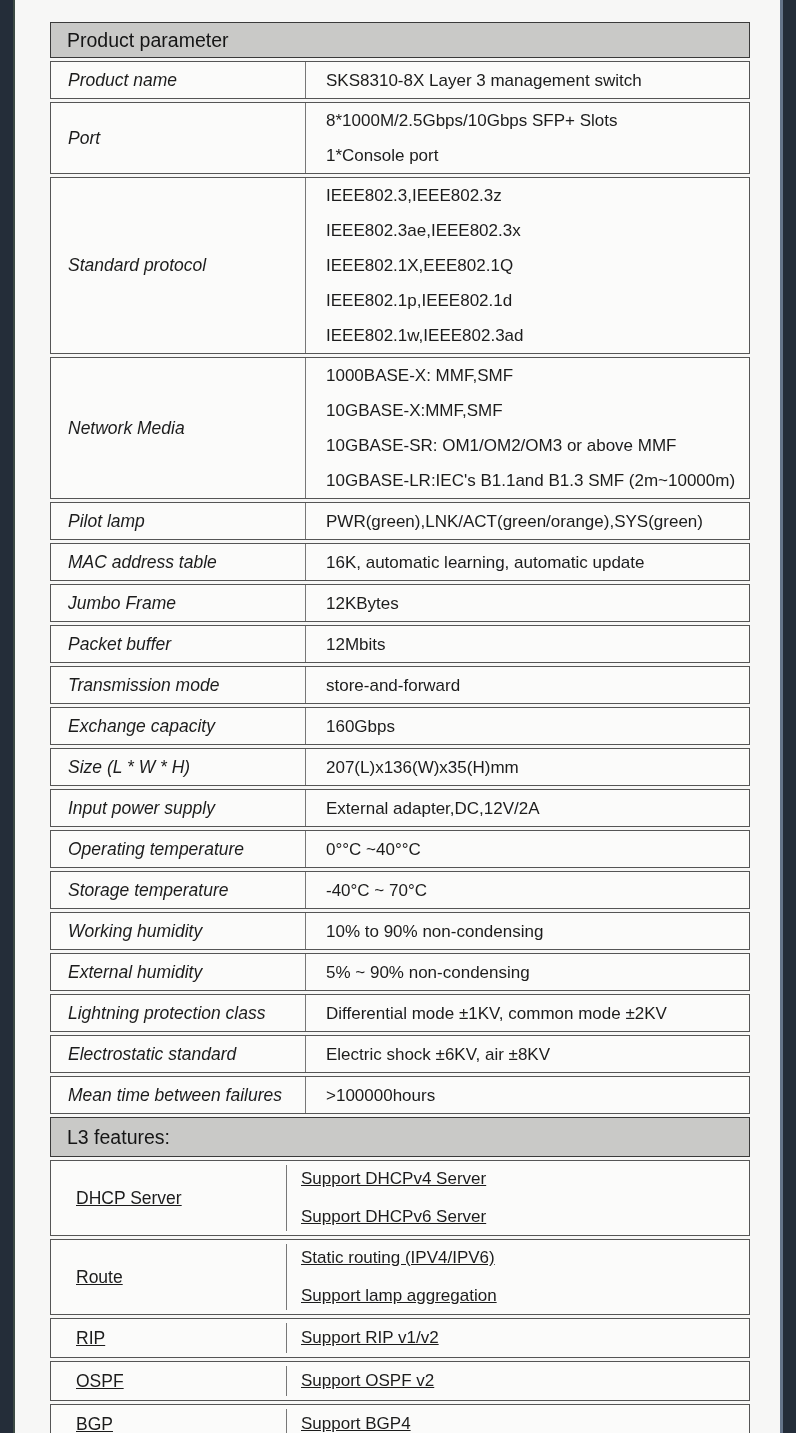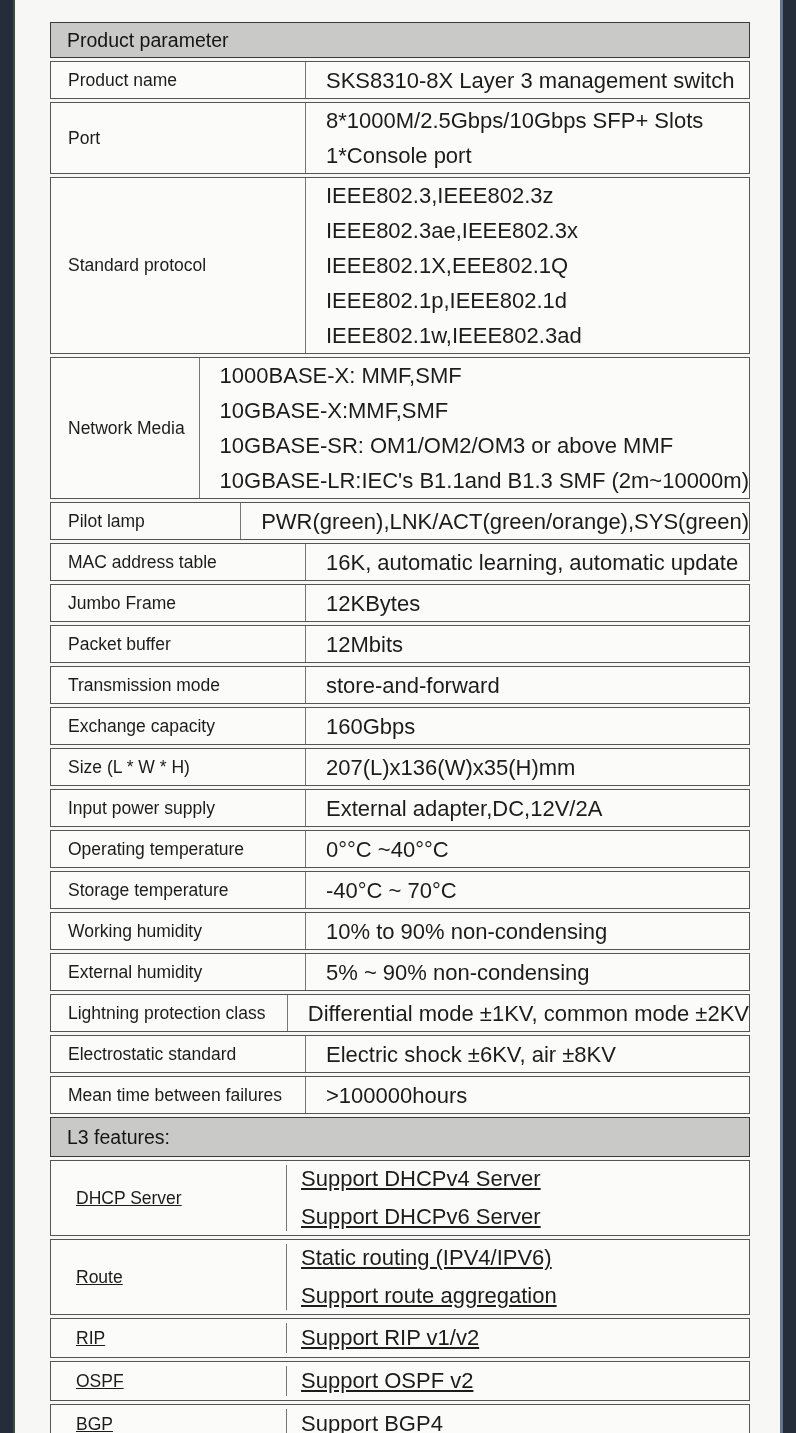--- a/index.html
+++ b/index.html
@@ -51,26 +51,26 @@
   }
   .cell {
     display: flex; flex-direction: column; justify-content: center;
     box-sizing: border-box;
   }
   .cell.label {
     padding-left: 17px;
     border-right: 1px solid #777;
     font-size: 17.5px;
   }
-  .t1 .cell.label { width: 255px; }
+  .t1 .cell.label { width: 255px; font-style: italic; }
   .t2 .cell.label { width: 228px; }
   .cell.value { flex: 1; }
   .t1 .cell.value { padding-left: 20px; }
   .t2 .cell.value { padding-left: 14px; gap: 10px; }
-  .vline { font-size: 22px; white-space: nowrap; }
+  .vline { font-size: 17px; white-space: nowrap; }
   .t1 .vline { line-height: 35px; }
   .t2 .row { padding: 4px 8px; min-height: 30px; text-decoration: underline; }
   .t2 .vline { line-height: 28px; }
 </style>
 </head>
 <body style="--frame-bg: #242d39; --page-bg: #f7f7f6; --cell-bg: #fbfbfa; --header-bg: #c9c9c7; --text-color: #1c1c1c;">
 
 <div class="side-strip left"></div>
 <div class="side-strip right"></div>
 
@@ -211,21 +211,21 @@
           <div class="cell label">DHCP Server</div>
           <div class="cell value">
             <div class="vline">Support DHCPv4 Server</div>
             <div class="vline">Support DHCPv6 Server</div>
           </div>
         </div>
         <div class="row">
           <div class="cell label">Route</div>
           <div class="cell value">
             <div class="vline">Static routing (IPV4/IPV6)</div>
-            <div class="vline">Support route aggregation</div>
+            <div class="vline">Support lamp aggregation</div>
           </div>
         </div>
         <div class="row">
           <div class="cell label">RIP</div>
           <div class="cell value">
             <div class="vline">Support RIP v1/v2</div>
           </div>
         </div>
         <div class="row">
           <div class="cell label">OSPF</div>

